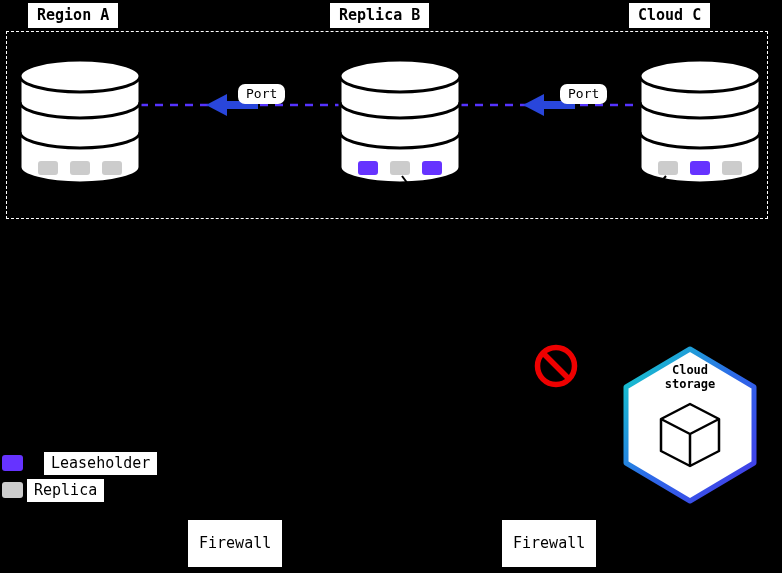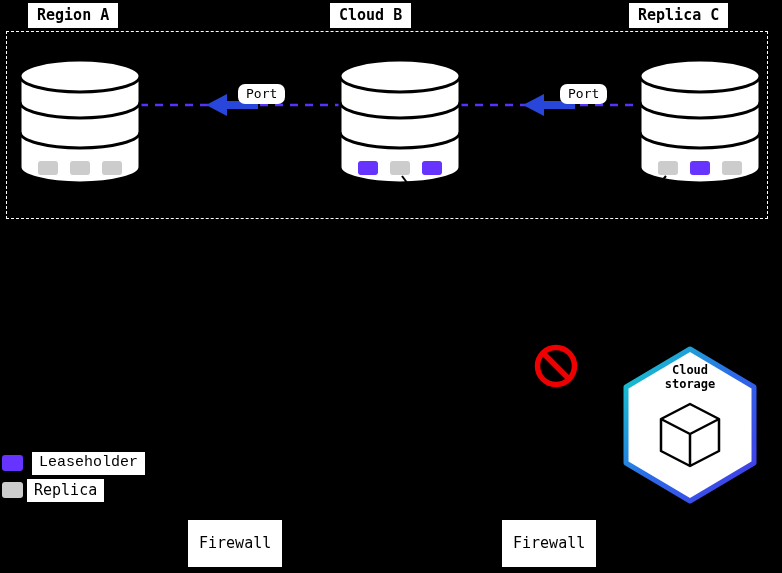--- a/index.html
+++ b/index.html
@@ -34,22 +34,22 @@
   svg.db    { position: absolute; z-index: 2; }
   svg.hex   { position: absolute; left: 612px; top: 342px; z-index: 2; }
   svg.swatch { position: absolute; z-index: 5; }
 </style>
 </head>
 <body>
 
 <div class="boundary"></div>
 
 <div class="chip region" style="left:28px; top:3px;">Region A</div>
-<div class="chip region" style="left:330px; top:3px;">Cloud B</div>
-<div class="chip region" style="left:629px; top:3px;">Replica C</div>
+<div class="chip region" style="left:330px; top:3px;">Replica B</div>
+<div class="chip region" style="left:629px; top:3px;">Cloud C</div>
 
 <svg class="layer" width="782" height="573" viewBox="0 0 782 573">
 
   <line x1="140" y1="105" x2="340" y2="105" stroke-width="2.5" stroke-dasharray="8 7" stroke="#5533FF"></line>
 
   <line x1="460" y1="105" x2="640" y2="105" stroke-width="2.5" stroke-dasharray="8 7" stroke="#5533FF"></line>
 
   <g>
     <line x1="258" y1="105" x2="224" y2="105" stroke-width="8" stroke="#2946DB"></line>
     <polygon points="206,105 227,94 227,116" fill="#2946DB"></polygon>
@@ -114,21 +114,21 @@
   <text x="78" y="46" text-anchor="middle" font-size="12" font-weight="bold" fill="#000">storage</text>
   <g>
     <path d="M78 62 L107 77 L107 109 L78 124 L49 109 L49 77 Z" fill="none" stroke="#000" stroke-width="2.5" stroke-linejoin="round"></path>
     <path d="M49 77 L78 92 L107 77 M78 92 L78 124" fill="none" stroke="#000" stroke-width="2.5" stroke-linejoin="round"></path>
   </g>
 </svg>
 
 <svg class="swatch" style="left:2px; top:455px;" width="21" height="16">
   <rect x="0" y="0" width="21" height="16" rx="3" fill="#6633FF"></rect>
 </svg>
-<div class="chip legend" style="left:32px; top:452px;font-family:Liberation Mono, monospace;">Leaseholder</div>
+<div class="chip legend" style="left:44px; top:452px;">Leaseholder</div>
 
 <svg class="swatch" style="left:2px; top:482px;" width="21" height="16">
   <rect x="0" y="0" width="21" height="16" rx="3" fill="#CCCCCC"></rect>
 </svg>
 <div class="chip legend" style="left:27px; top:479px;">Replica</div>
 
 <div class="chip fw" style="left:188px; top:520px;">Firewall</div>
 <div class="chip fw" style="left:502px; top:520px;">Firewall</div>
 
 </body></html>

